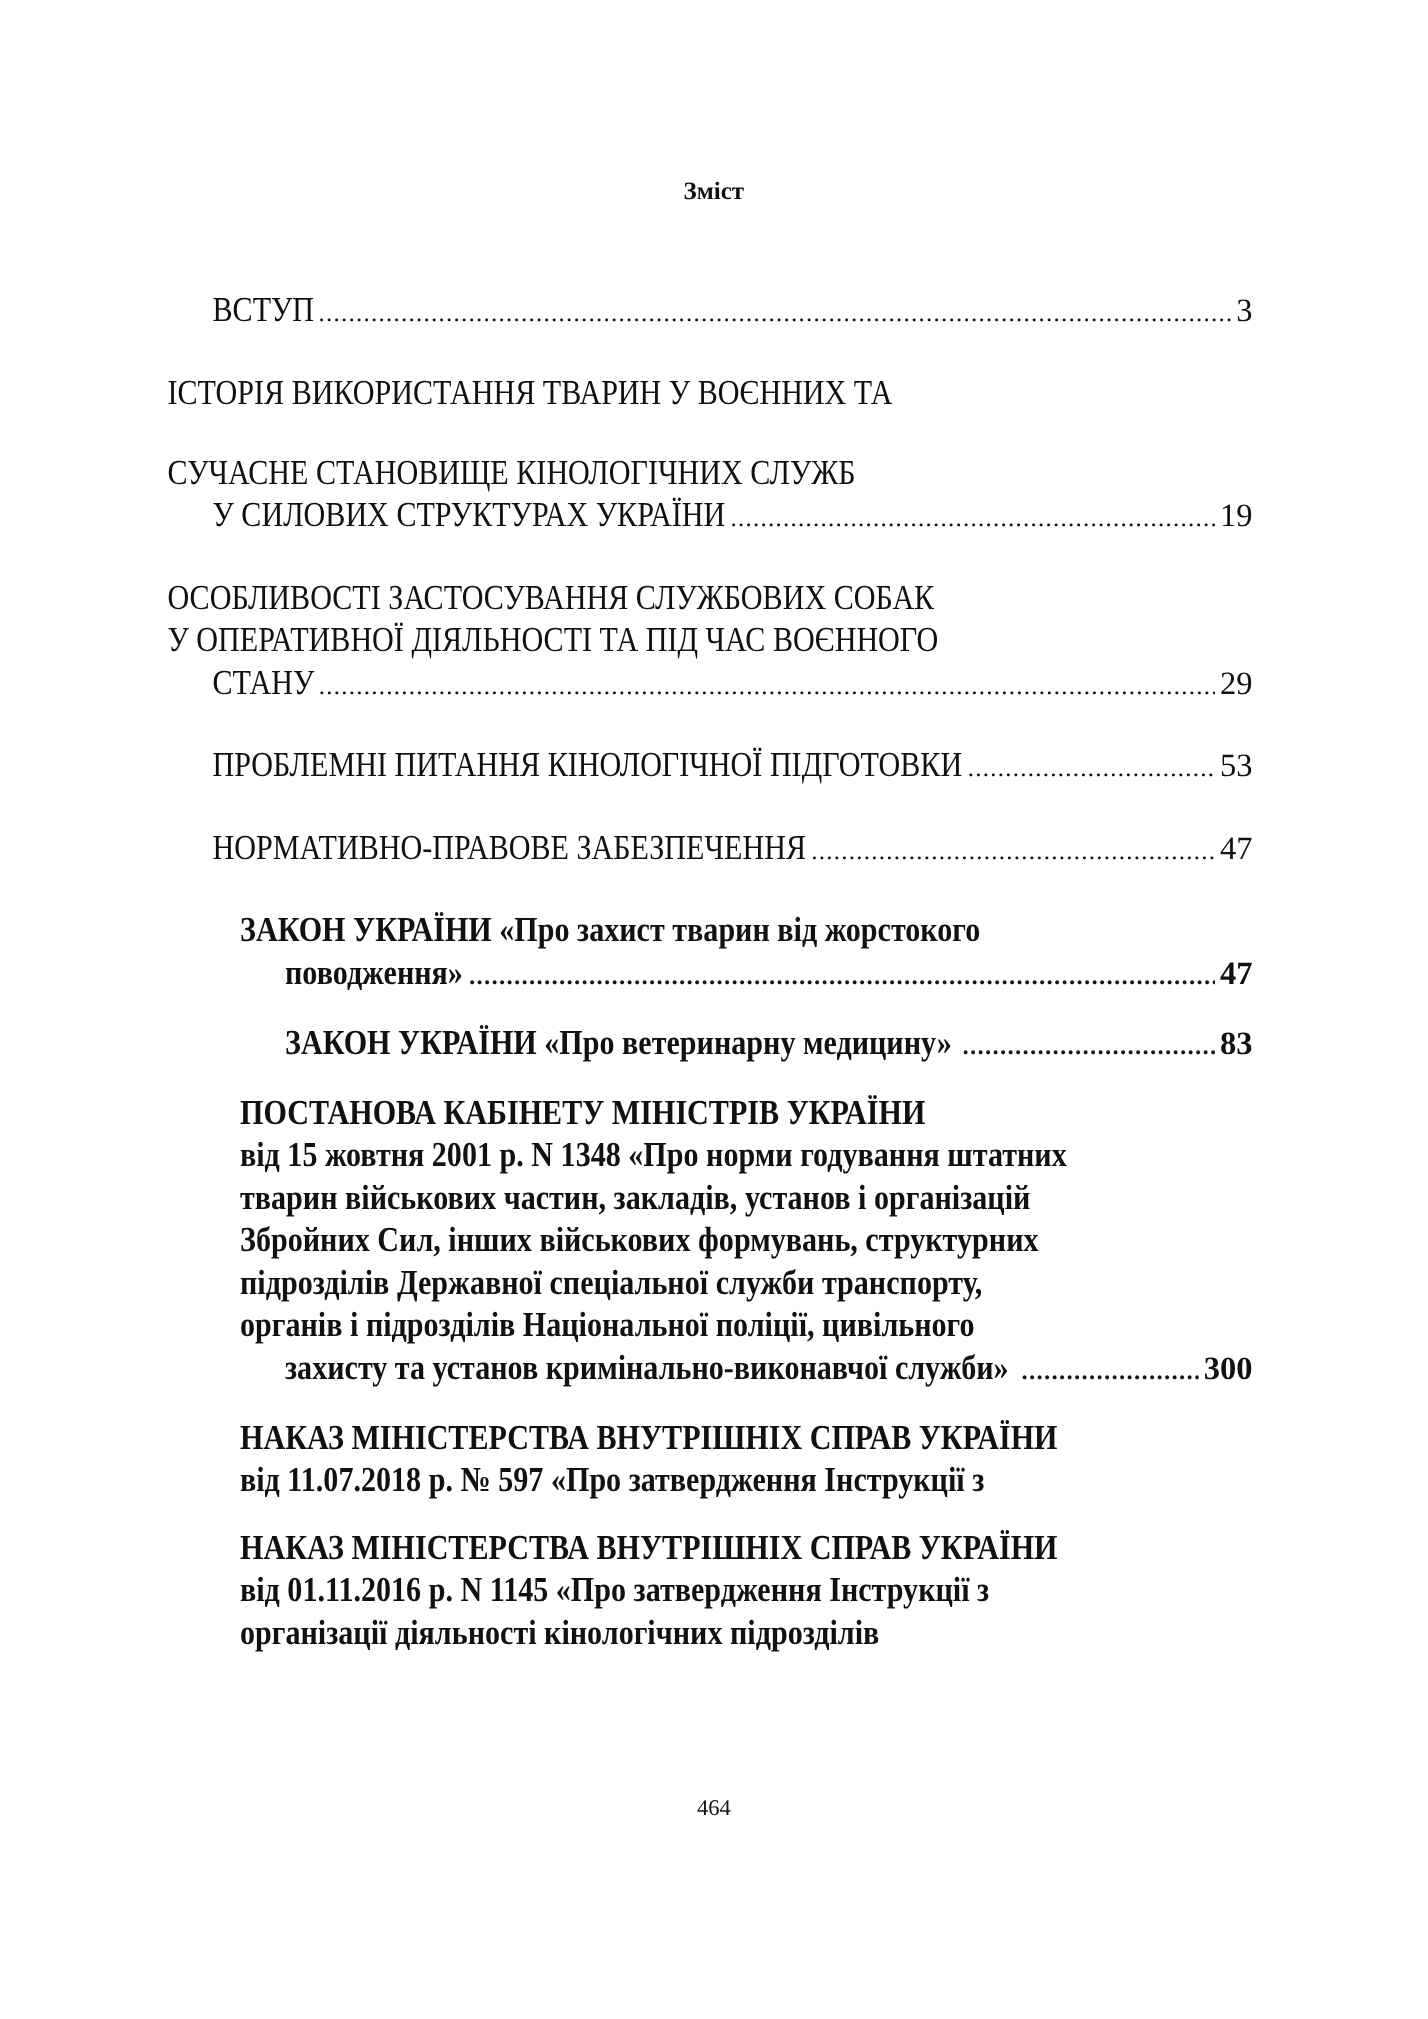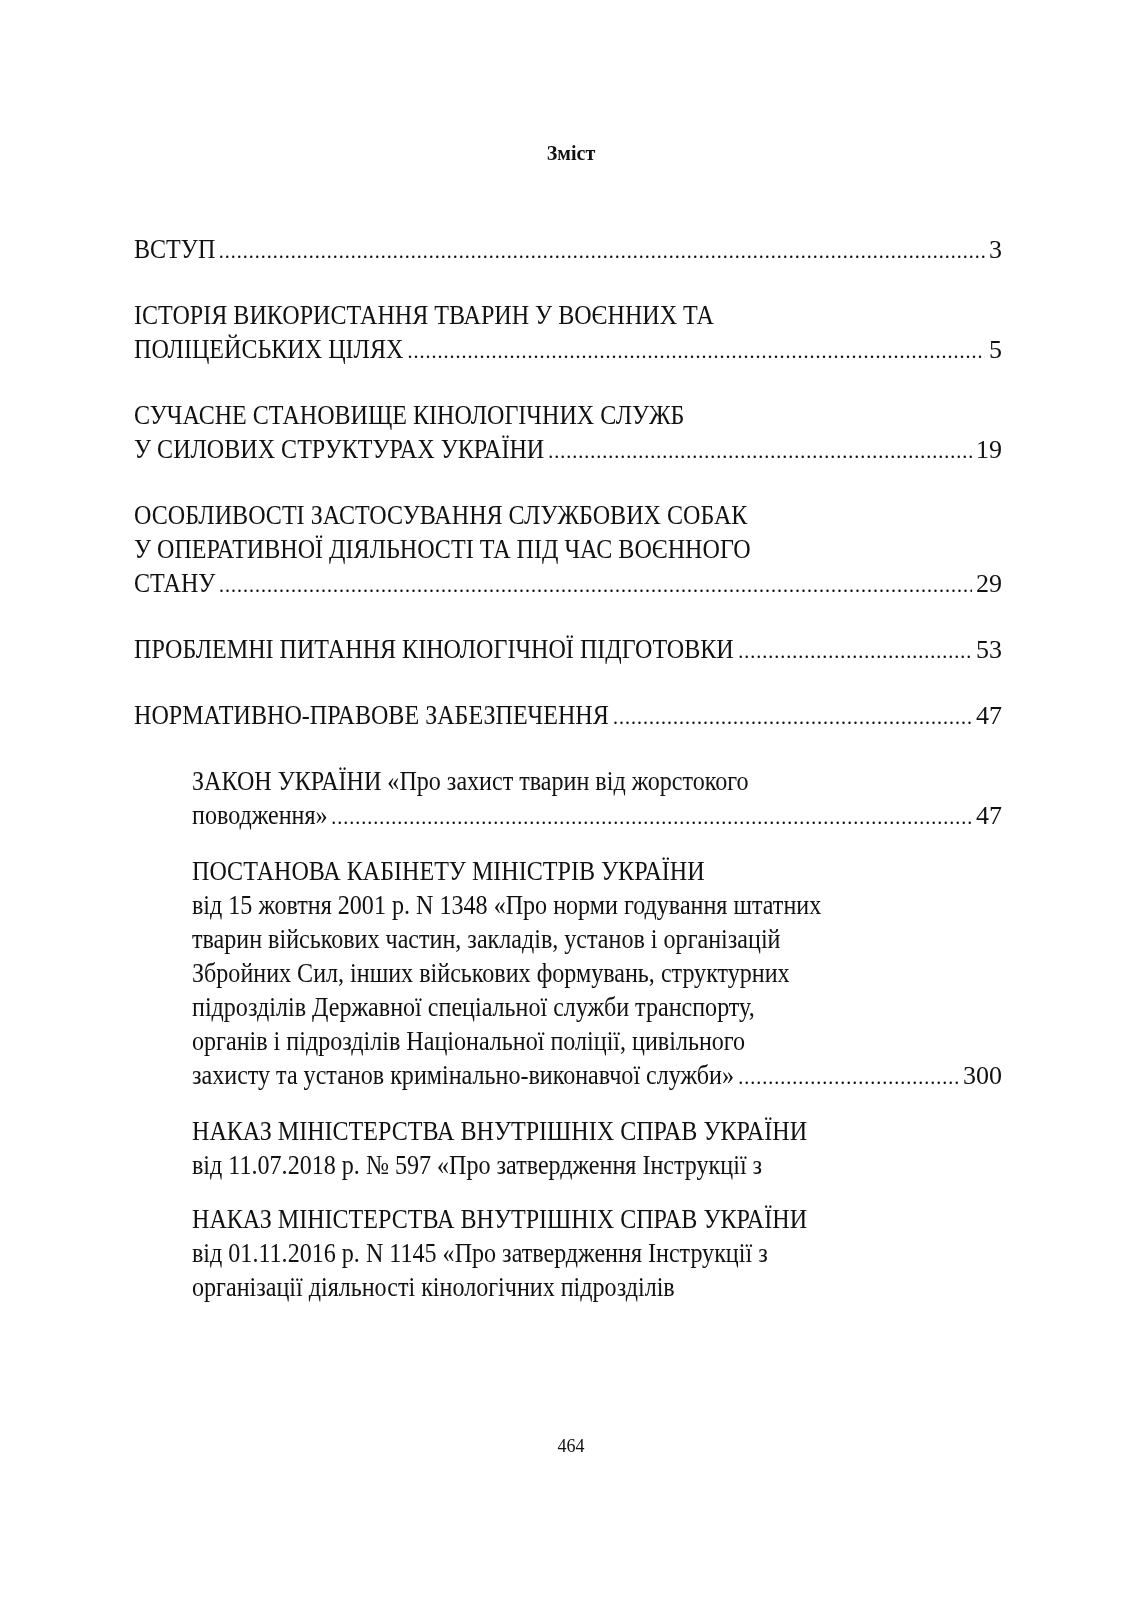--- a/index.html
+++ b/index.html
@@ -2,24 +2,24 @@
 <html><head>
 <meta charset="utf-8">
 <style>
   html, body { margin: 0; padding: 0; background: #ffffff; }
   body { width: 1142px; height: 1615px; position: relative; overflow: hidden;
          font-family: "Liberation Serif", serif; color: #111; }
   .title { position: absolute; left: 0; width: 1142px; top: 142px; text-align: center;
            font-size: 20px; font-weight: bold; }
   .toc { position: absolute; left: 134px; width: 868px; top: 232px; }
   .entry { position: relative; font-size: 28px; line-height: 34px; margin-bottom: 30px; }
-  .entry.sub { margin-left: 58px; margin-bottom: 20px; }
+  .entry.sub { margin-left: 58px; margin-bottom: 20px; font-weight: bold; }
   .line { display: block; white-space: nowrap; transform-origin: left center;
           transform: scaleX(0.86); width: 116%; }
-  .last { display: flex; align-items: baseline; white-space: nowrap; }
+  .last { display: flex; align-items: baseline; white-space: nowrap; margin-left: 36px; }
   .last .txt { flex: 0 0 auto; transform-origin: left center; }
   .leader { flex: 1 1 auto; overflow: hidden; margin: 0 4px; letter-spacing: 1px;
             font-size: 20px; }
   .leader::before { content: "........................................................................................................................................................................................................................................"; }
   .page { flex: 0 0 auto; font-size: 26px; }
   .footer { position: absolute; left: 0; width: 1142px; top: 1436px; text-align: center;
             font-size: 18px; }
   .cond { display: inline-block; transform: scaleX(0.86); transform-origin: left center; }
 </style>
 </head>
@@ -30,25 +30,20 @@
 <div class="toc" id="toc">
     <div class="entry">
       <div class="last">
         <span class="txt cond" style="margin-right: -13.73px;">ВСТУП</span>
         <span class="leader"></span>
         <span class="page">3</span>
       </div>
     </div>
     <div class="entry">
       <span class="line">ІСТОРІЯ ВИКОРИСТАННЯ ТВАРИН  У ВОЄННИХ ТА</span>
-      <div class="last">
-        <span class="txt cond" style="margin-right: -43.6319px;">ПОЛІЦЕЙСЬКИХ ЦІЛЯХ</span>
-        <span class="leader"></span>
-        <span class="page">5</span>
-      </div>
     </div>
     <div class="entry">
       <span class="line">СУЧАСНЕ СТАНОВИЩЕ КІНОЛОГІЧНИХ СЛУЖБ</span>
       <div class="last">
         <span class="txt cond" style="margin-right: -66.7397px;">У СИЛОВИХ СТРУКТУРАХ УКРАЇНИ</span>
         <span class="leader"></span>
         <span class="page">19</span>
       </div>
     </div>
     <div class="entry">
@@ -76,20 +71,27 @@
     </div>
     <div class="entry sub">
       <span class="line">ЗАКОН УКРАЇНИ «Про захист тварин від жорстокого</span>
       <div class="last">
         <span class="txt cond" style="margin-right: -22.3619px;">поводження»</span>
         <span class="leader"></span>
         <span class="page">47</span>
       </div>
     </div>
     <div class="entry sub">
+      <div class="last">
+        <span class="txt cond" style="margin-right: -82.4163px;">ЗАКОН УКРАЇНИ «Про ветеринарну медицину»</span>
+        <span class="leader"></span>
+        <span class="page">83</span>
+      </div>
+    </div>
+    <div class="entry sub">
       <span class="line">ПОСТАНОВА КАБІНЕТУ МІНІСТРІВ УКРАЇНИ</span>
       <span class="line">від 15 жовтня 2001 р. N 1348 «Про норми годування штатних</span>
       <span class="line">тварин військових частин, закладів, установ і організацій</span>
       <span class="line">Збройних Сил, інших військових формувань, структурних</span>
       <span class="line">підрозділів Державної спеціальної служби транспорту,</span>
       <span class="line">органів і підрозділів Національної поліції, цивільного</span>
       <div class="last">
         <span class="txt cond" style="margin-right: -87.9716px;">захисту та установ кримінально-виконавчої служби»</span>
         <span class="leader"></span>
         <span class="page">300</span>

